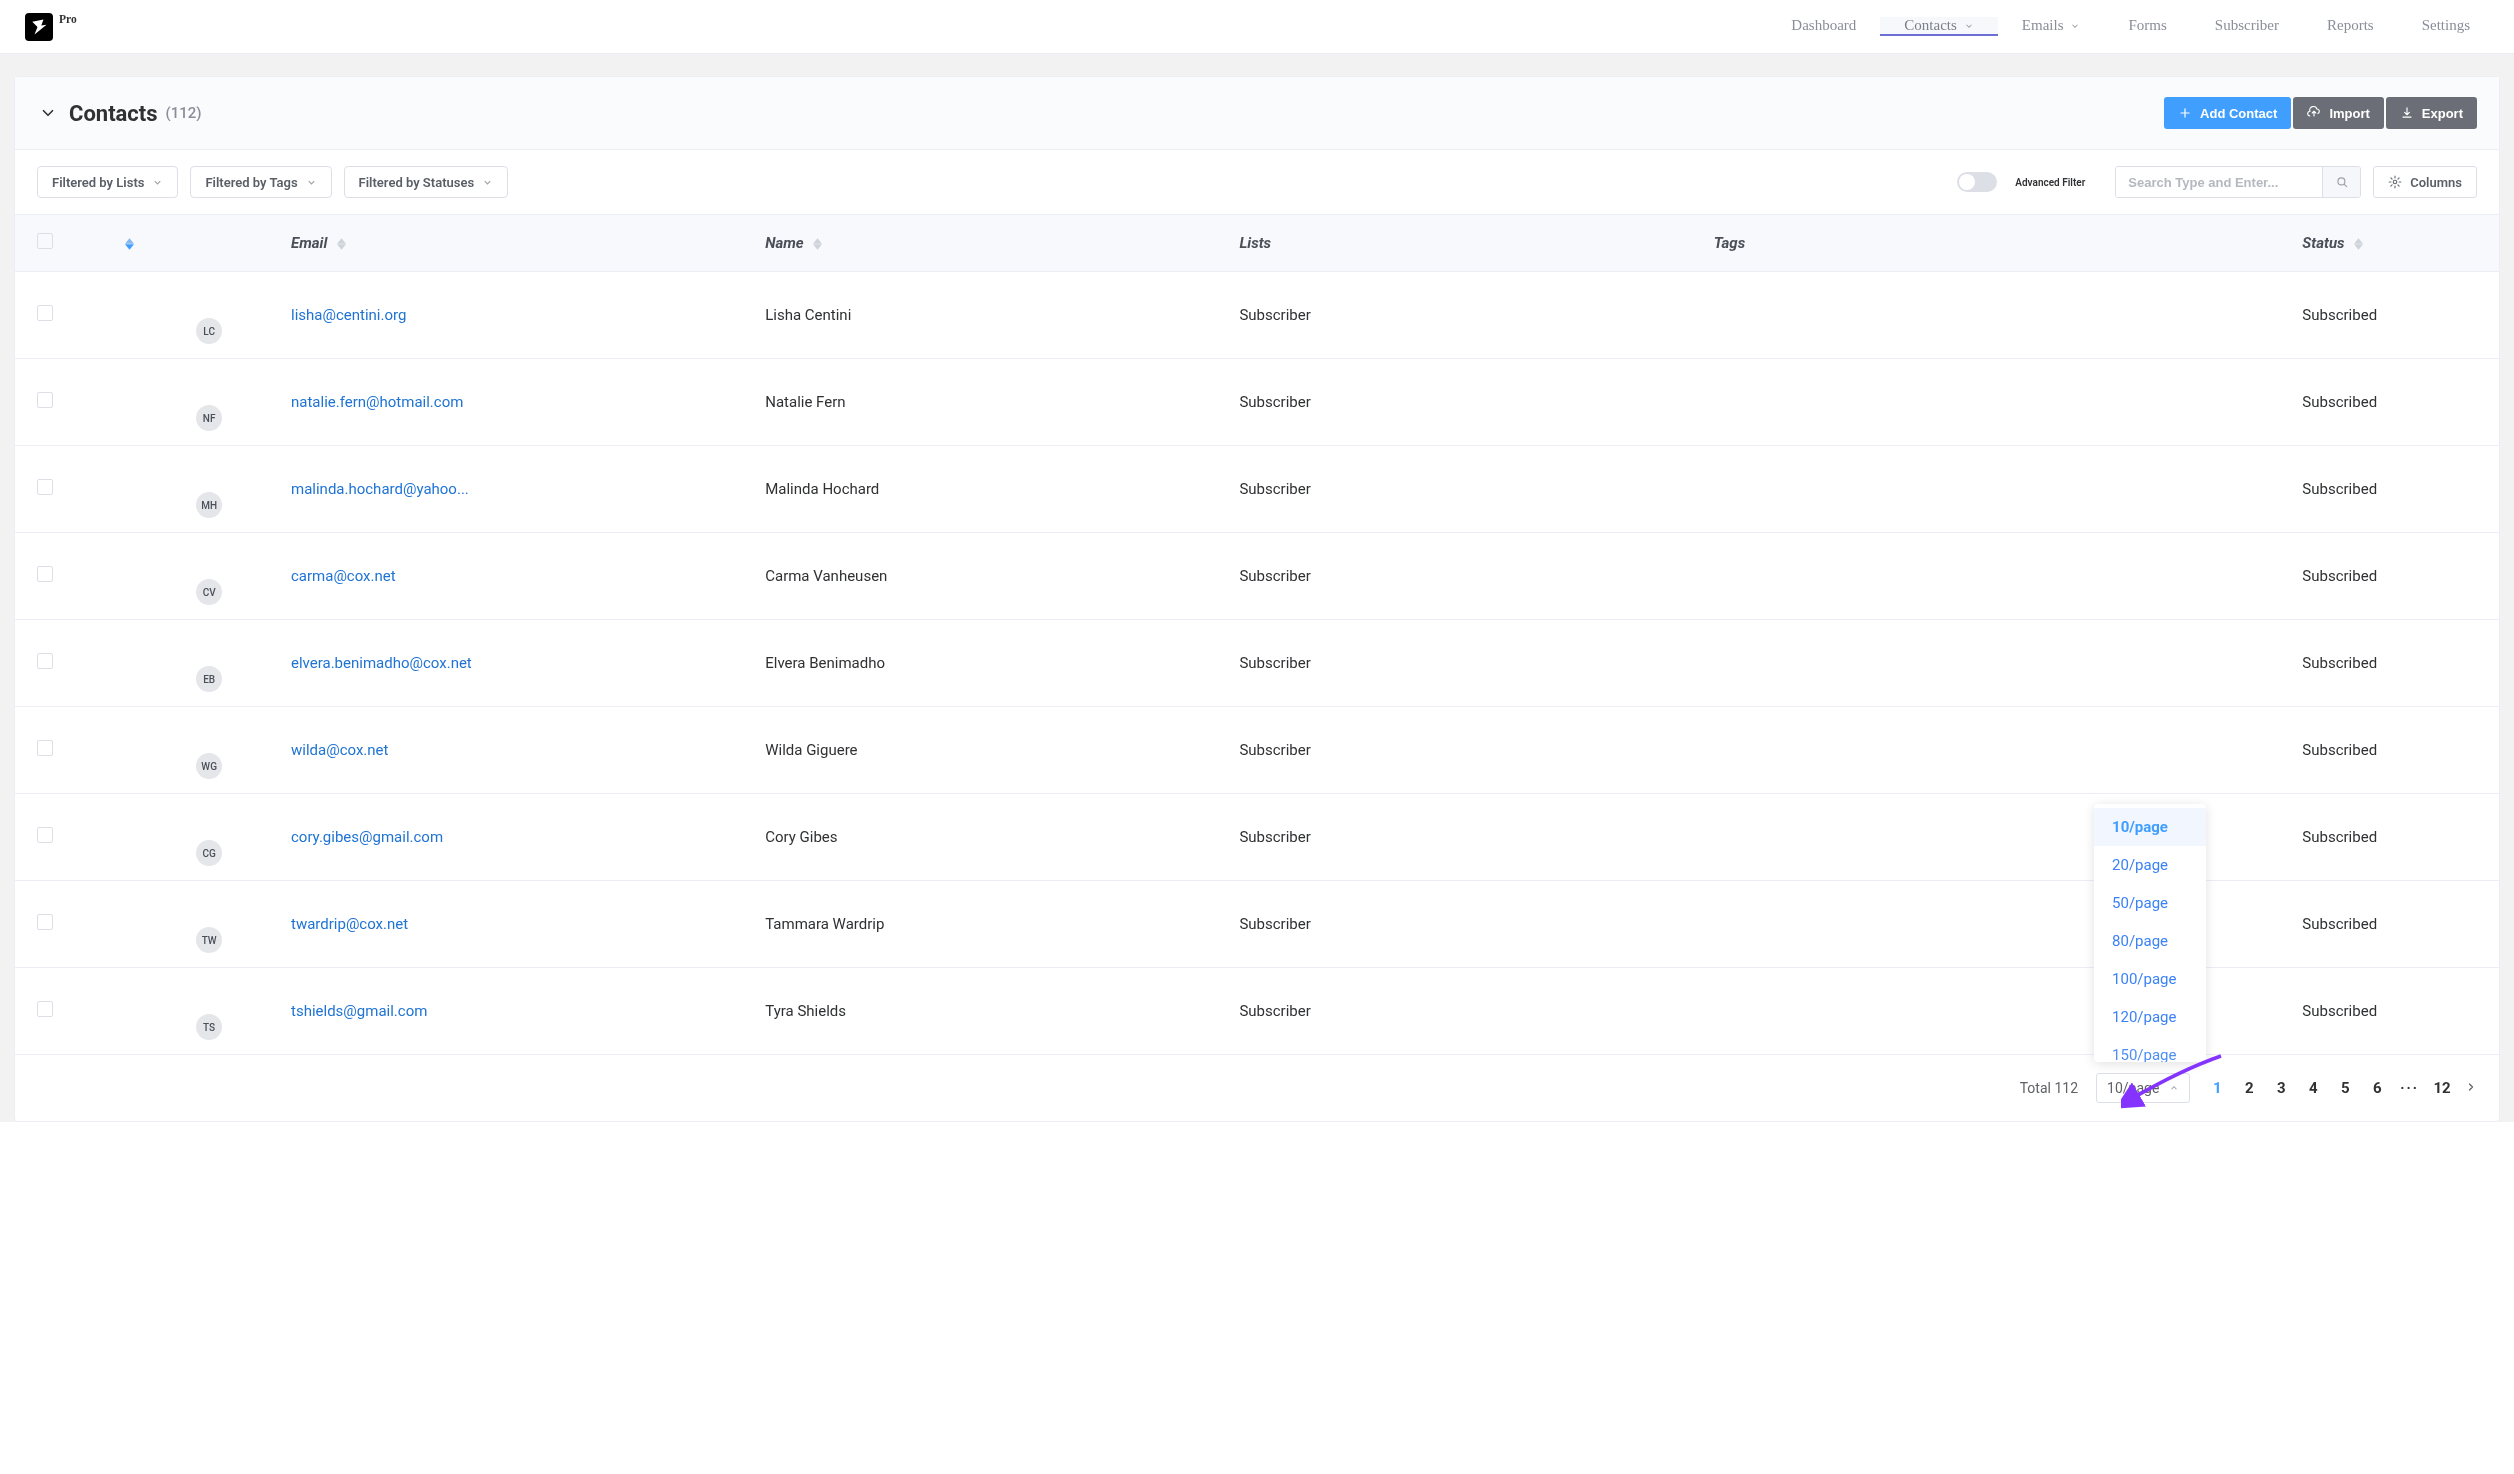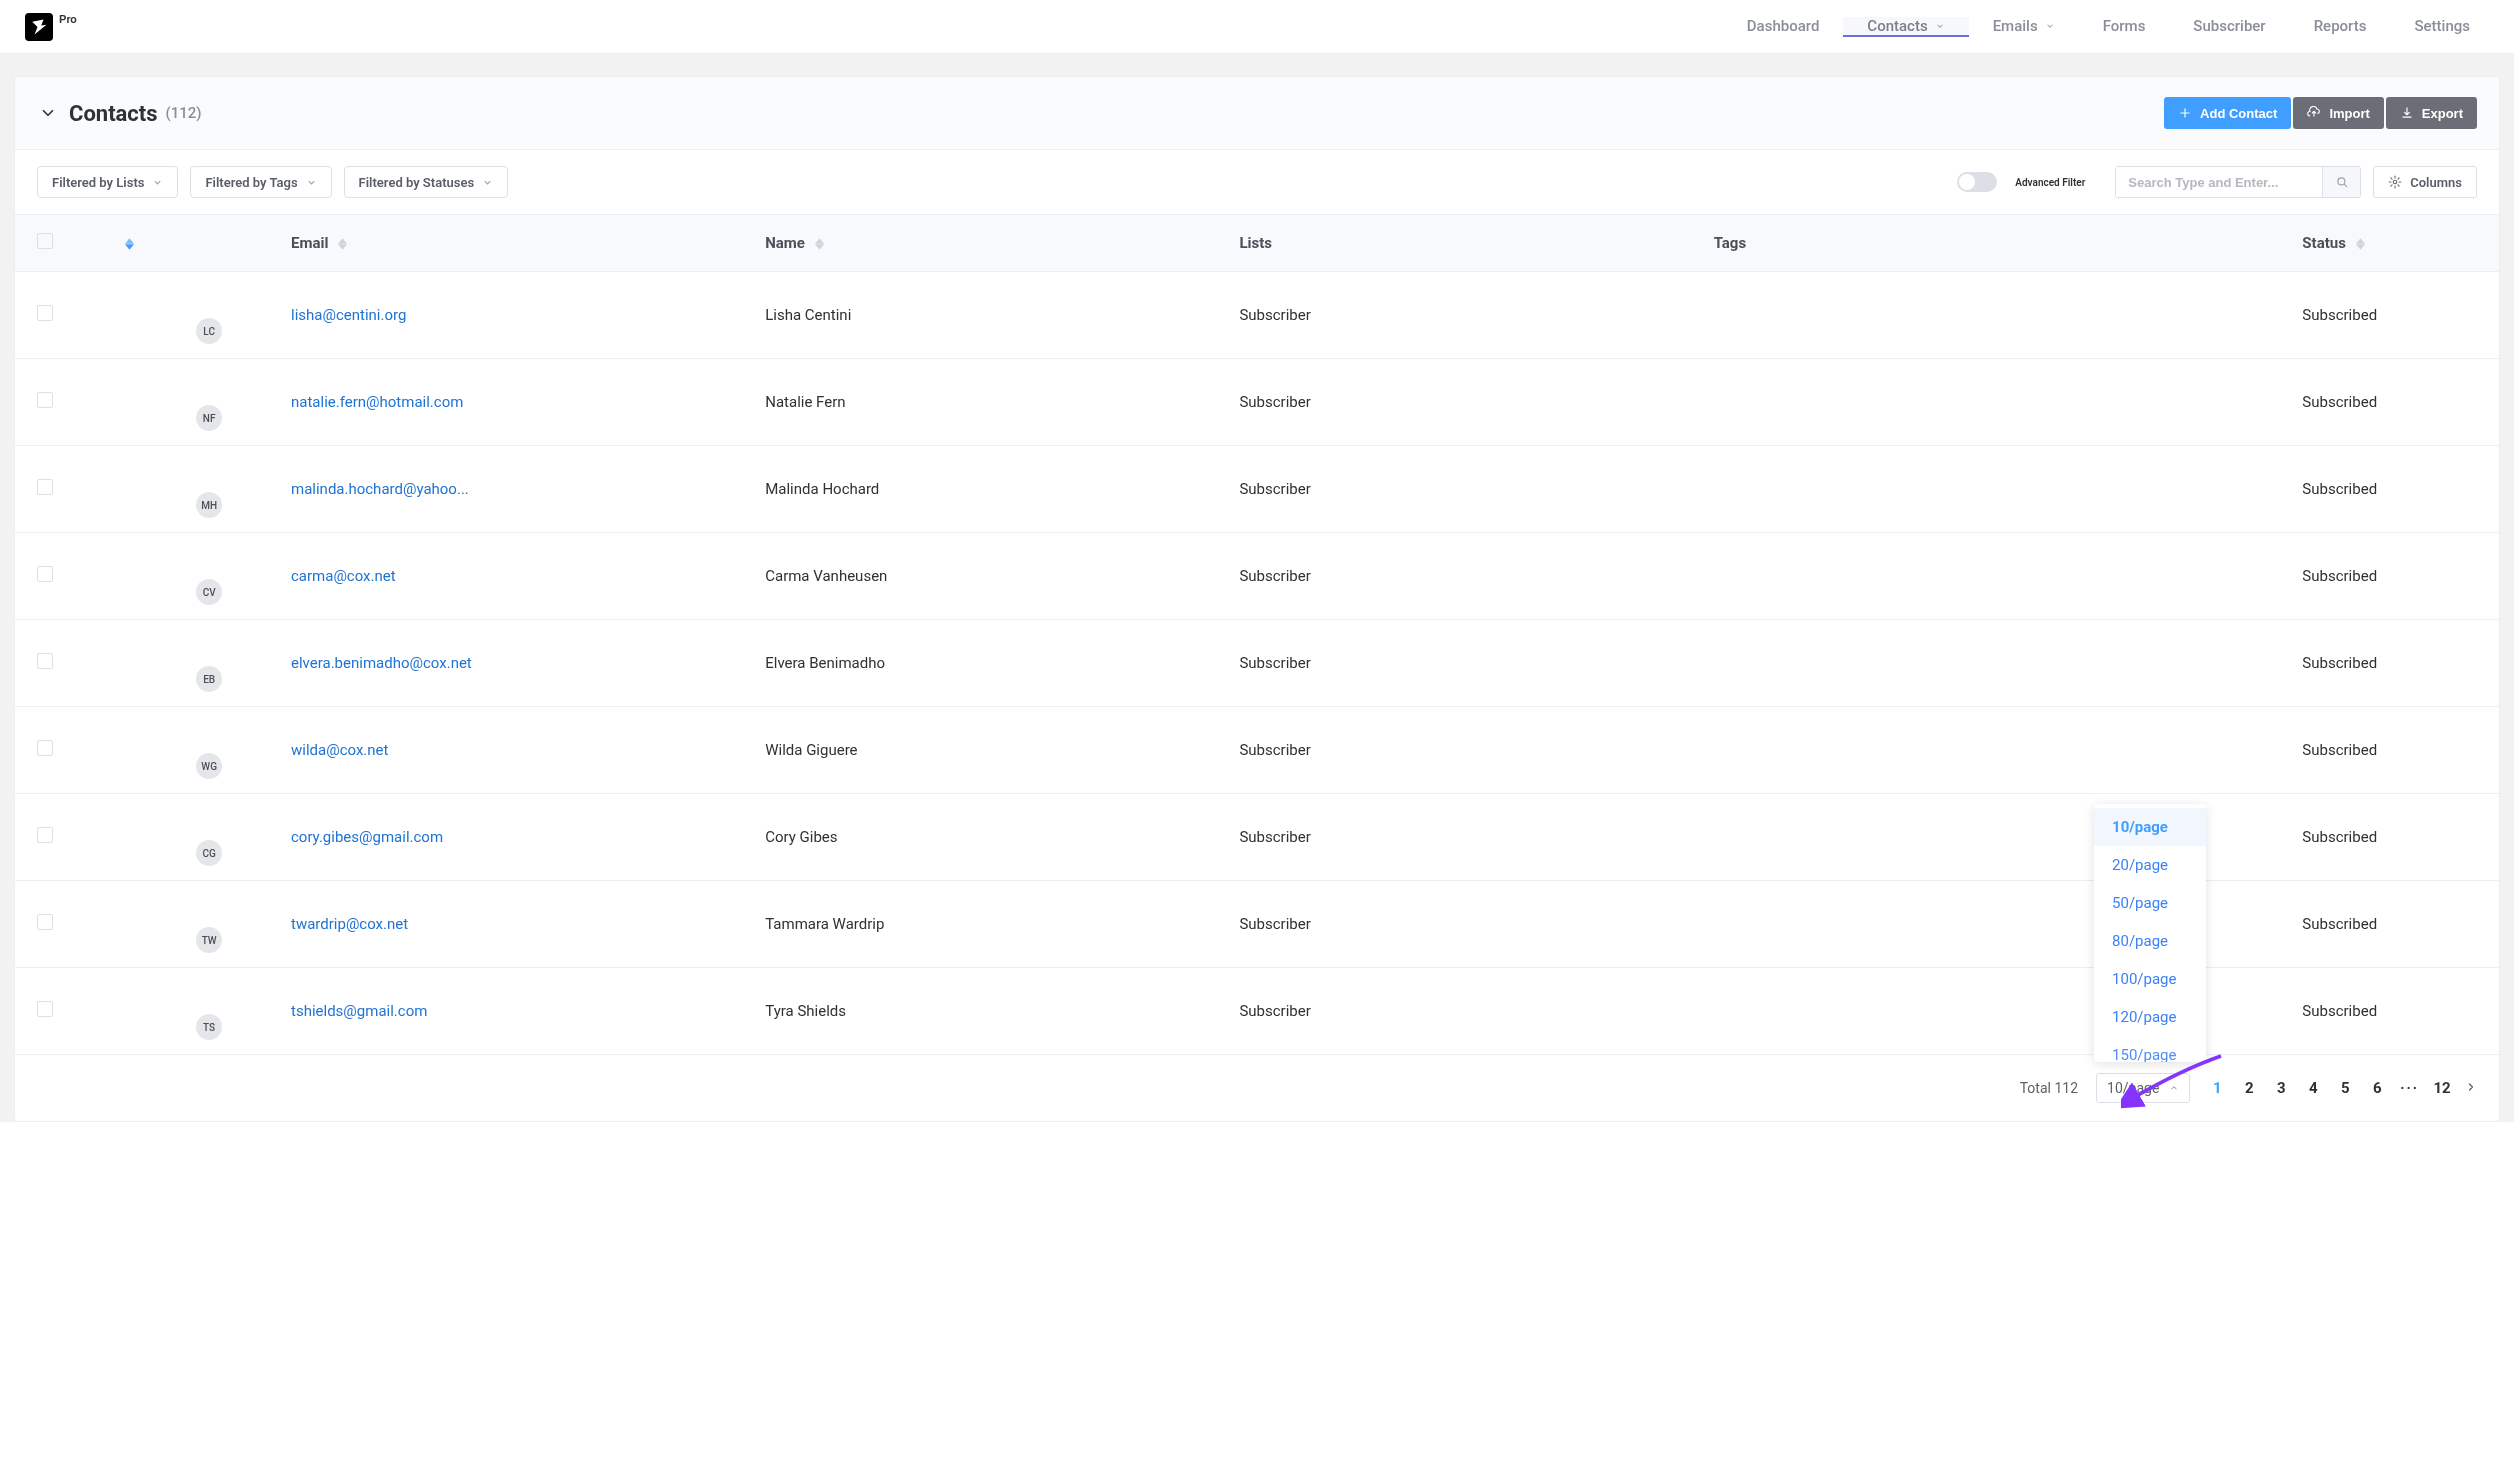--- a/index.html
+++ b/index.html
@@ -10,20 +10,21 @@
       font-size: 14px;
     }
 
     
     .topnav {
       display: flex;
       align-items: center;
       height: 54px;
       border-bottom: 1px solid #ebeef5;
       padding: 0 20px 0 25px;
+      font-family: Liberation Serif, serif;
     }
     .logo-wrap { display: flex; align-items: center; gap: 6px; }
     .logo {
       width: 28px; height: 28px; background:#000; border-radius:4px;
       display:flex; align-items:center; justify-content:center;
     }
     .logo svg { width:18px; height:18px; }
     .logo-badge { font-size:11.5px; font-weight:600; color:#333; position:relative; top:-8px; }
 
     .nav-spacer { flex:1; }
@@ -120,20 +121,21 @@
       border:1px solid #dcdfe6; border-radius:3px; background:#fff; cursor:pointer;
     }
     .columns-btn svg{ width:14px; height:14px; }
 
     
     table { width:100%; border-collapse:collapse; }
     thead { background:#f7f9fc; }
     th {
       text-align:left; padding:18px 16px; font-size:15px; font-weight:700; color:#4b4f58;
       border-bottom:1px solid #ebeef5;
+      font-style:italic;
     }
     th.sortable { cursor:pointer; }
     .sort-icons { display:inline-flex; flex-direction:column; margin-left:6px; vertical-align:middle; line-height:0; }
     .sort-icons svg { width:9px; height:6px; }
     .sort-blue svg:first-child path{ fill:#8ab8f0; }
     .sort-blue svg:last-child path{ fill:#409eff; }
     .sort-grey path{ fill:#cfd3da; }
 
     td {
       padding:14px 16px; font-size:15px; color:#303133;

